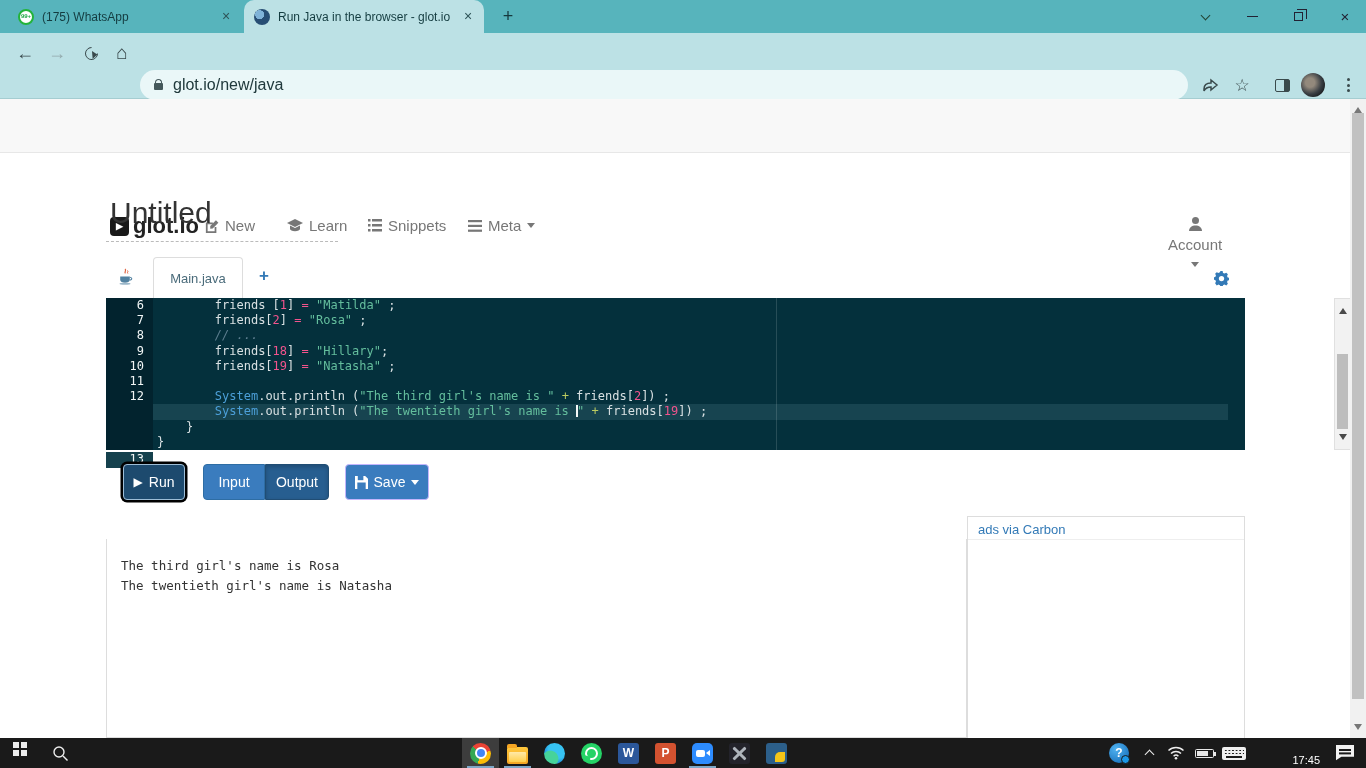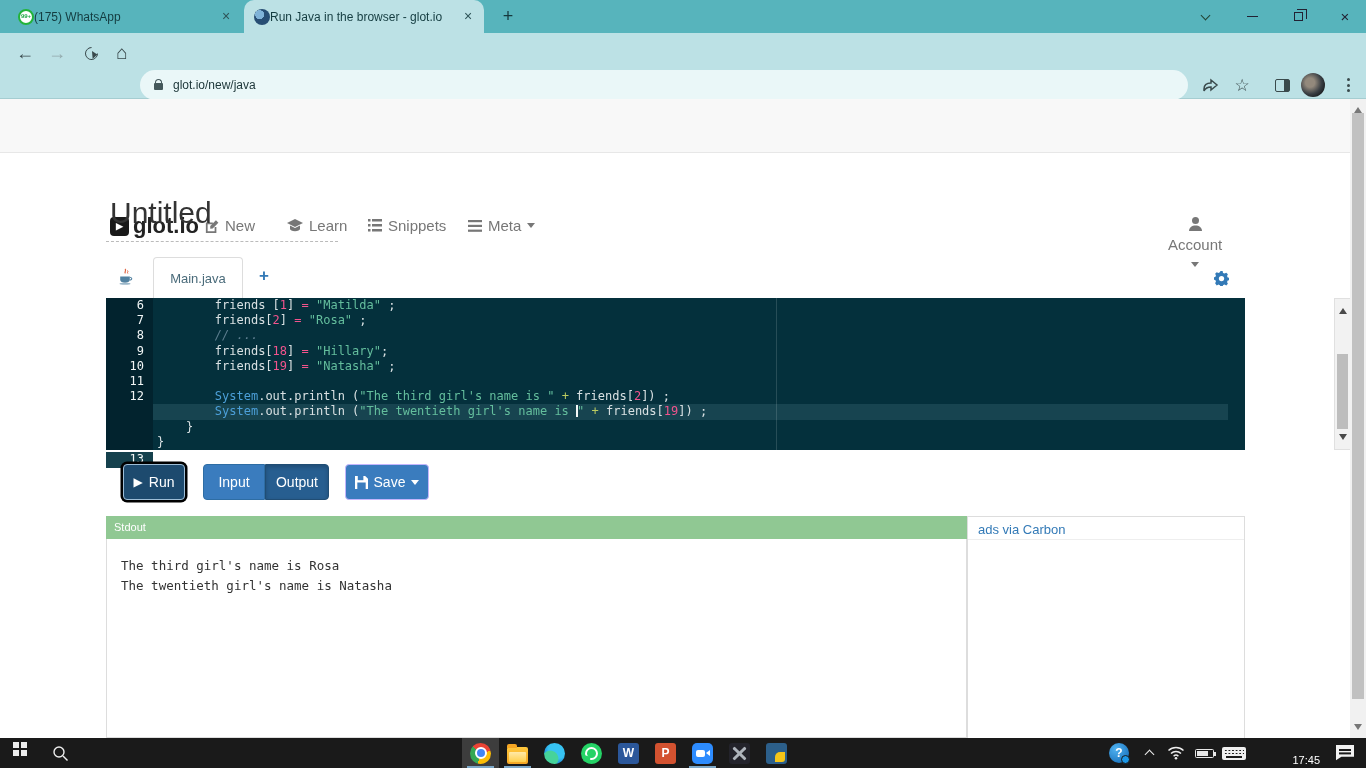--- a/index.html
+++ b/index.html
@@ -5,42 +5,42 @@
   * { margin:0; padding:0; box-sizing:border-box; }
   html,body { width:1366px; height:768px; overflow:hidden; font-family:"Liberation Sans", sans-serif; }
   .abs { position:absolute; }
   #screen { position:relative; width:1366px; height:768px; background:#fff; }
 
   
   #titlebar { left:0; top:0; width:1366px; height:33px; background:#57B4BC; }
   .tab { top:0; height:33px; display:flex; align-items:center; padding:0 8px 0 10px; font-size:12px; color:#143C40; }
   #tab1 { left:8px; width:234px; }
   #tab2 { left:244px; width:240px; background:#BCE1E5; border-radius:10px 10px 0 0; }
-  .tab-title { flex:1; overflow:hidden; white-space:nowrap; }
+  .tab-title { flex:1; overflow:hidden; white-space:nowrap; margin-left:8px; }
   .tab-close { width:16px; height:16px; text-align:center; line-height:15px; font-size:14px; color:#2E5458; border-radius:50%; }
   .favicon { width:16px; height:16px; flex:0 0 16px; }
   #wa-favicon { border-radius:50%; background:#fff; border:2px solid #23B33A; color:#1FA945; font-weight:bold; font-size:6px; line-height:11px; text-align:center; }
   #glot-favicon { border-radius:50%; background:radial-gradient(circle at 35% 35%, #7FB3D8 0 30%, #274E74 31% 100%); }
   #newtab-btn { left:496px; top:5px; width:24px; height:24px; color:#16393D; font-size:18px; text-align:center; line-height:22px; }
   .winctl { top:6px; width:30px; height:21px; display:flex; align-items:center; justify-content:center; }
   #ctl-chevron { left:1190px; } #ctl-min { left:1237px; } #ctl-max { left:1283px; } #ctl-close { left:1330px; }
   .chev-down { width:7px; height:7px; border-right:1.6px solid #243; border-bottom:1.6px solid #243; transform:rotate(45deg); margin-top:-3px; }
   .min-bar { width:11px; height:1.6px; background:#223; }
   .restore-sq { width:9px; height:9px; border:1.4px solid #223; position:relative; background:transparent; }
   .restore-sq::before { content:""; position:absolute; left:2px; top:-4px; width:9px; height:9px; border:1.4px solid #223; border-bottom:none; border-left:none; }
   .close-x { font-size:15px; color:#223; line-height:1; }
 
   
   #toolbar { left:0; top:33px; width:1366px; height:66px; background:#BCE1E5; border-bottom:1px solid #A5CDD1; }
   .navbtn { top:5px; width:30px; height:30px; display:flex; align-items:center; justify-content:center; font-size:18px; color:#39494C; }
   #btn-back { left:10px; } #btn-forward { left:42px; color:#93AAAD; } #btn-reload { left:76px; } #btn-home { left:107px; font-size:19px; }
   .reload-c { width:13px; height:13px; border:1.8px solid #39494C; border-radius:50%; border-top-color:transparent; position:relative; transform:rotate(45deg); }
   .reload-c::after { content:""; position:absolute; right:-3px; top:-2px; border:4px solid transparent; border-bottom:5px solid #39494C; transform:rotate(40deg); }
   #omnibox { left:140px; top:37px; width:1048px; height:30px; background:#EAF7F8; border-radius:15px; display:flex; align-items:center; padding:0 14px; }
-  #url-text { font-size:12px; color:#20393C; margin-left:10px; }
+  #url-text { font-size:16px; color:#20393C; margin-left:10px; }
   .lock { width:9px; height:7px; background:#44585B; border-radius:1px; position:relative; margin-top:3px; }
   .lock::before { content:""; position:absolute; left:1px; top:-4px; width:5px; height:5px; border:1.4px solid #44585B; border-bottom:none; border-radius:4px 4px 0 0; }
   .tool-ic { top:38px; width:28px; height:28px; display:flex; align-items:center; justify-content:center; }
   #ic-share { left:1196px; } #ic-star { left:1228px; font-size:17px; color:#3A4A4C; }
   #ic-panel { left:1268px; } #ic-avatar { left:1299px; } #ic-menu { left:1334px; }
   .panel-sq { width:15px; height:13px; border:1.8px solid #3A4A4C; border-radius:2px; position:relative; }
   .panel-sq::after { content:""; position:absolute; right:0; top:0; bottom:0; width:5px; background:#3A4A4C; }
   .avatar-c { width:24px; height:24px; border-radius:50%; background:radial-gradient(circle at 38% 40%, #93897c 0 22%, #3a3f44 55%, #0b0c0d 90%); }
   .dots { display:flex; flex-direction:column; gap:2.5px; } .dots i { width:3px; height:3px; background:#3A4A4C; border-radius:50%; }
 
@@ -318,21 +318,20 @@
   <div id="btn-save" class="btn abs">
     <svg width="13" height="13" viewBox="0 0 14 14">
         <path d="M0 0h11l3 3v11H0z" fill="#fff"></path>
         <rect x="3" y="0" width="6" height="4.5" fill="#3A7CBE"></rect>
         <rect x="2.5" y="7" width="9" height="7" fill="#3A7CBE"></rect>
       </svg>
     <span>Save</span>
     <span class="wcaret"></span>
   </div>
 
-  <div id="stdout-header" class="abs">Stdout</div>
   <div id="stdout-body" class="abs">
       <div>The third girl's name is Rosa</div>
       <div>The twentieth girl's name is Natasha</div>
     </div>
   <div id="ads-panel" class="abs">
     <a id="ads-link" href="#">ads via Carbon</a>
   </div>
 
   <div id="page-scroll" class="abs">
     <div class="pg-arrow pg-up"></div>

